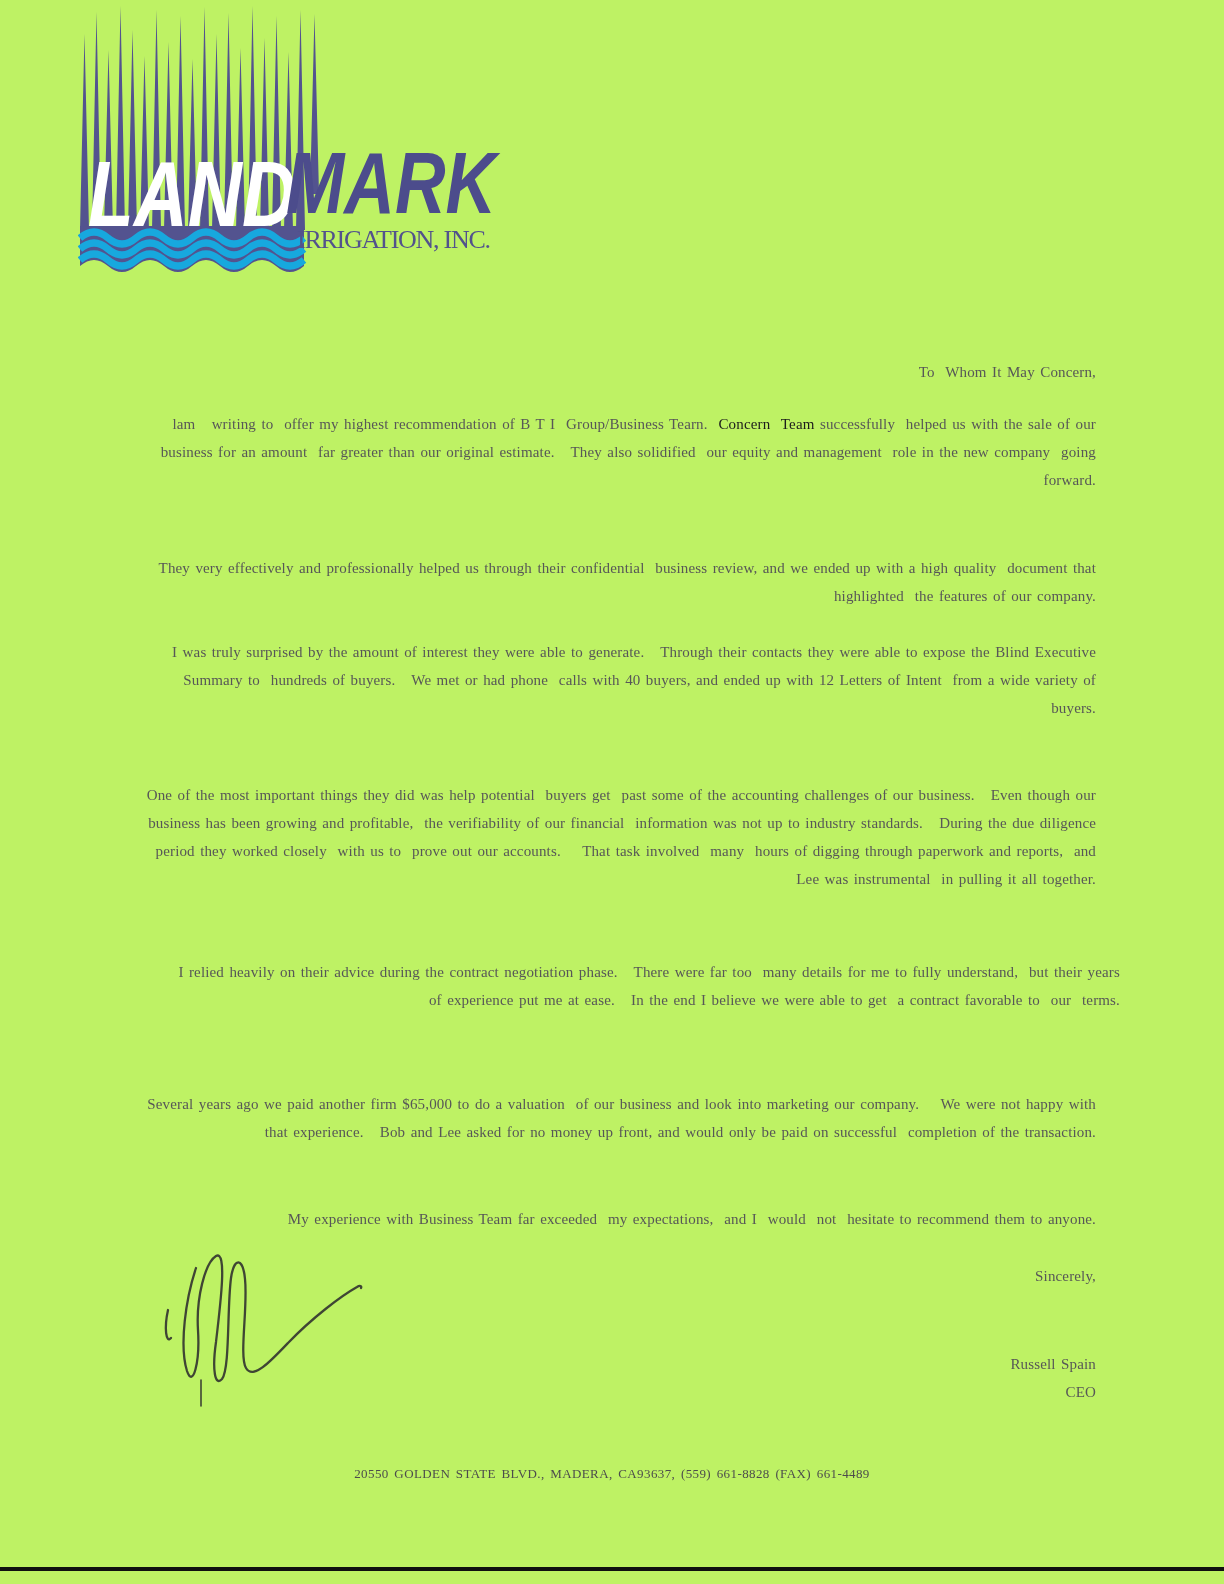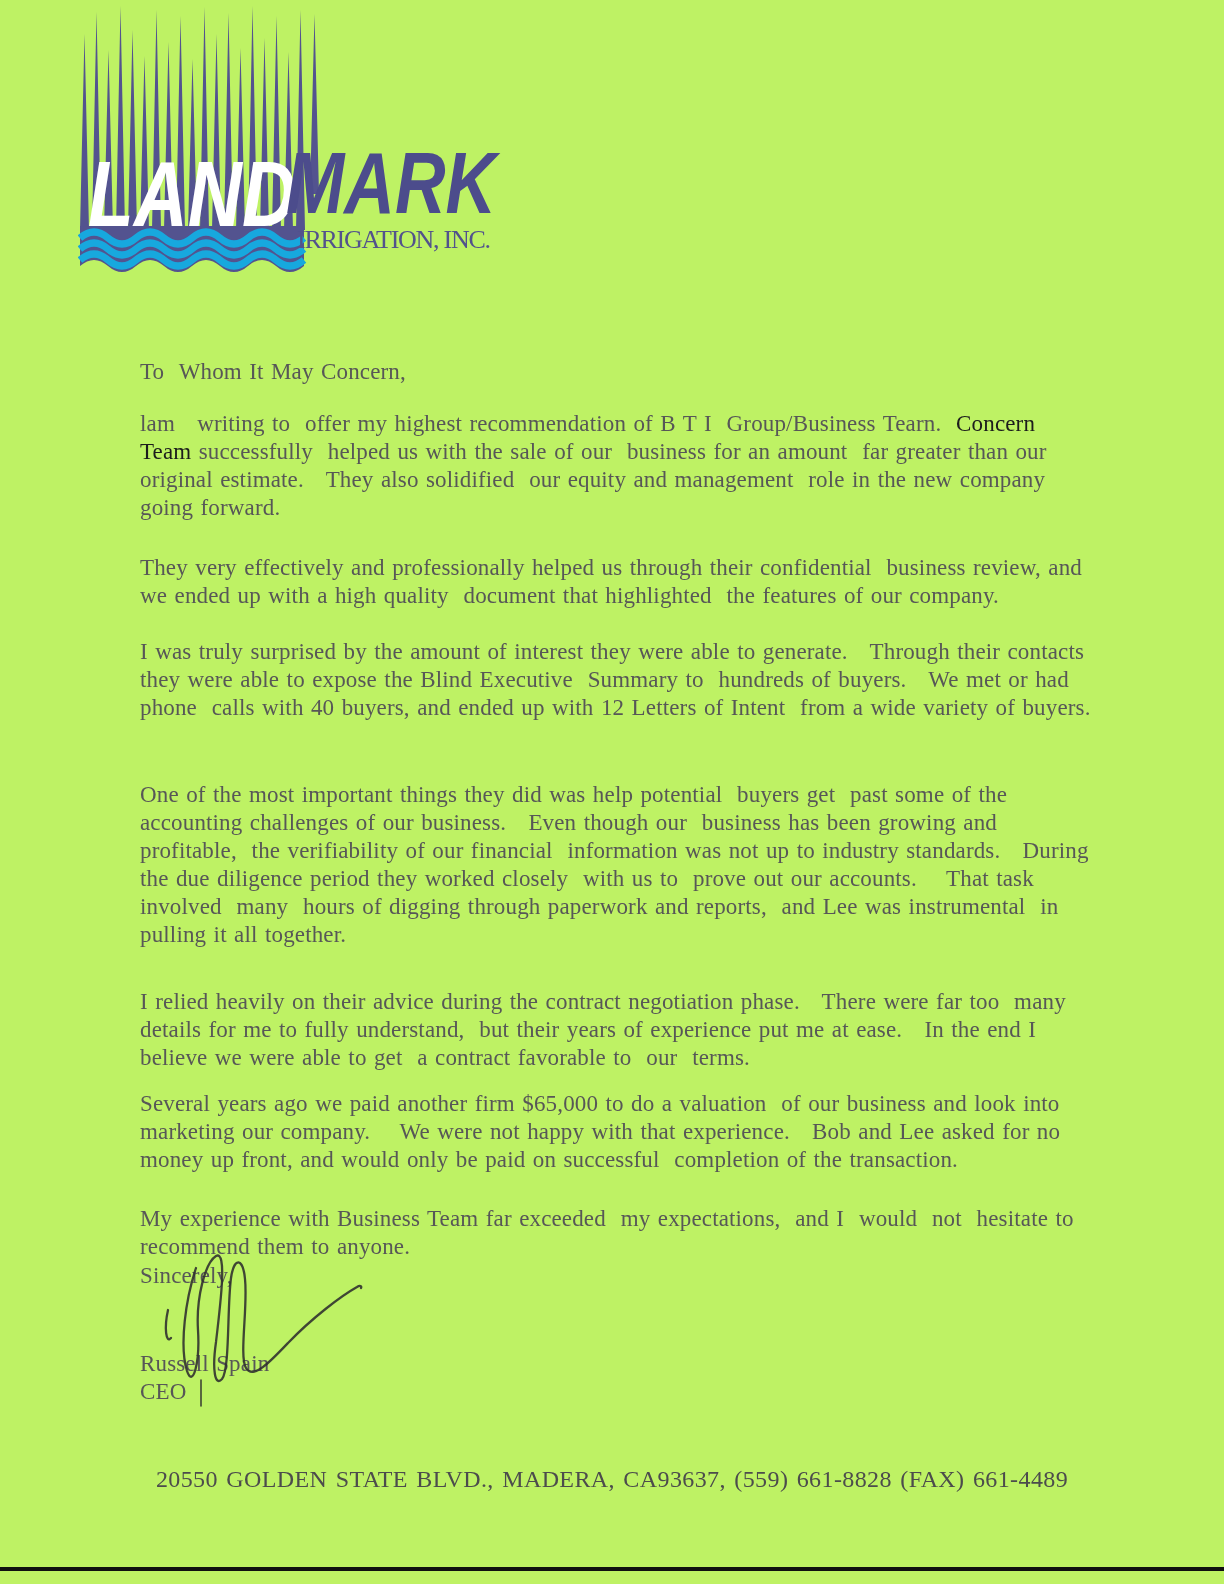--- a/index.html
+++ b/index.html
@@ -16,48 +16,49 @@
   }
   
   .logo-svg {
     position: absolute; left: 78px; top: 4px;
     width: 430px; height: 278px;
   }
   
   .para, .line {
     position: absolute;
     left: 140px; width: 956px;
-    font-size: 23px; line-height: 28px;
+    font-size: 15px; line-height: 28px;
     color: #575757;
     letter-spacing: 0.15px;
     word-spacing: 1.5px;
     white-space: pre-wrap;
+    text-align: right;
   }
   .salutation   { top: 358px; }
   .p1           { top: 410px; }
   .p2           { top: 554px; }
   .p3           { top: 638px; }
   .p4           { top: 781px; }
-  .p5           { top: 988px; }
+  .p5           { top: 958px; margin-left: 24px; }
   .p6           { top: 1090px; }
   .p7           { top: 1205px; }
   .closing      { top: 1262px; }
   .signer-name  { top: 1350px; }
   .signer-title { top: 1378px; }
   .hl { color: #1c1c1c; }
   
   .signature-svg {
     position: absolute; left: 138px; top: 1238px;
     width: 240px; height: 175px;
   }
   
   .footer-address {
     position: absolute; top: 1466px; left: 0;
     width: 1224px; text-align: center;
-    font-size: 24px; color: #4c4c4c;
+    font-size: 13px; color: #4c4c4c;
     letter-spacing: 0.4px; word-spacing: 2px;
   }
   .scan-edge {
     position: absolute; top: 1567px; left: 0;
     width: 1224px; height: 4px;
     background: #101010;
   }
 </style>
 </head>
 <body>

